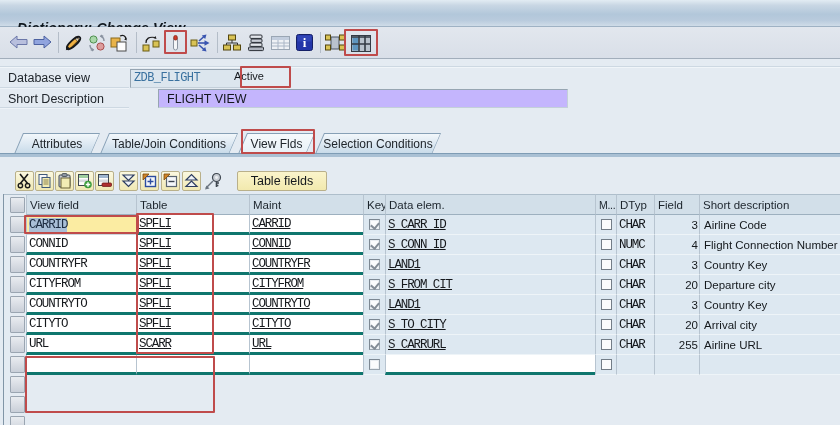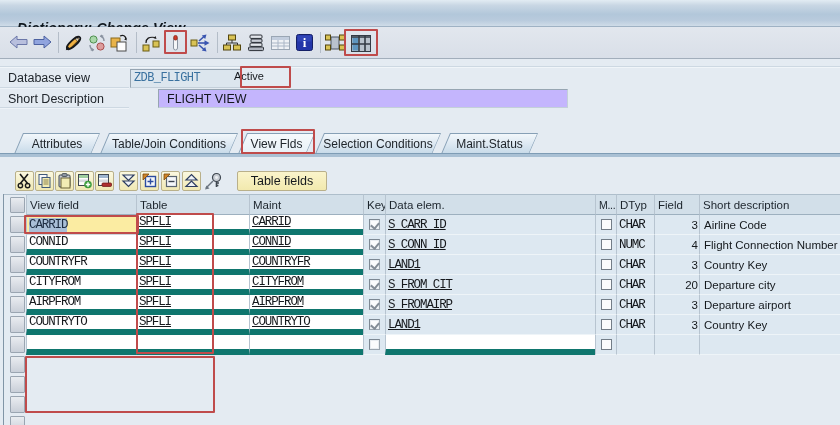--- a/index.html
+++ b/index.html
@@ -46,21 +46,21 @@
   
   #tblwrap{left:26px;top:194px;}
   #tbl{border-collapse:separate;border-spacing:0;table-layout:fixed;width:814px;}
   #tbl td,#tbl th{padding:0 0 0 2px;height:20px;overflow:hidden;white-space:nowrap;
      border-left:1px solid #b7c4d0;font-weight:normal;text-align:left;box-sizing:border-box;}
   #tbl th{background:#d2dfe9;font-size:11.5px;color:#1c242c;height:21px;
      border-bottom:1px solid #9db0bf;border-top:1px solid #aebecb;padding-left:3px;}
   #tbl td.num{text-align:right;padding-right:1px;font-size:11.5px;font-family:"Liberation Sans",sans-serif;color:#14181c;}
   #tbl td.sds{font-size:11.5px;font-family:"Liberation Sans",sans-serif;color:#14181c;padding-left:4px;}
   #tbl td.cb{text-align:center;padding:0;}
-  #tbl td.w{background:#fff;border-bottom:6px solid #0f766e;}
+  #tbl td.w{background:#fff;border-bottom:3px solid #0f766e;}
   #tbl td.b{background:#dde8f1;border-bottom:1px solid #eef4f8;}
   #tbl td.yellow{background:#fbeca2;border-bottom:1px solid #ccd6de;}
   .mono{font-family:"Liberation Mono",monospace;font-size:12.5px;letter-spacing:-1.1px;color:#16191d;margin-top:16px;}
   .u{text-decoration:underline;}
   .sel{background:#a9bfd7;color:#1d2c41;}
   .ckb,.ckb2{display:inline-block;width:11px;height:11px;background:#fbfcfd;vertical-align:middle;
     margin-top:-2px;box-sizing:border-box;}
   .ckb{border:1px solid #9aa5af;border-top-color:#7d8893;border-left-color:#7d8893;
     box-shadow:inset 0 0 0 1px #e9edf1;position:relative;}
   .ckb2{border:1px solid #737d87;}
@@ -181,23 +181,20 @@
       <div class="in">Table/Join Conditions</div>
     </div>
   <div class="tab" style="left:14px;width:86px;">
       <div class="in">Attributes</div>
     </div>
   <div class="tab on" style="left:238px;width:77px;">
       <div class="in">View Flds</div>
     </div>
   <div class="tab" style="left:315px;width:126px;">
       <div class="in">Selection Conditions</div>
-    </div>
-  <div class="tab" style="left:441px;width:97px;">
-      <div class="in">Maint.Status</div>
     </div>
   <div class="abs" id="tabband"></div>
 
 <div class="sbtn" style="left:15px;width:19px">
       <svg width="15" height="16" viewBox="0 0 15 16" style="display:block;margin:1px auto 0">
         <path d="M3 1 L11 11 M11 1 L3 11" stroke="#1a1a1a" stroke-width="1.6"></path>
         <circle cx="3.4" cy="12.6" r="2.2" fill="none" stroke="#1a1a1a" stroke-width="1.4"></circle>
         <circle cx="10.6" cy="12.6" r="2.2" fill="none" stroke="#1a1a1a" stroke-width="1.4"></circle>
       </svg>
     </div>
@@ -344,40 +341,51 @@
             <td class="w mono"><span class="u">SPFLI</span></td>
             <td class="w mono"><span class="u">CITYFROM</span></td>
             <td class="b cb"><span class="ckb ck"><span class="tick"></span></span></td>
             <td class="b mono"><span class="u">S_FROM_CIT</span></td>
             <td class="b cb"><span class="ckb2"></span></td>
             <td class="b mono dt">CHAR</td>
             <td class="b num">20</td>
             <td class="b sds">Departure city</td>
           </tr>
 <tr>
-            <td class="w mono">AIRPFROM</td>
-            <td class="w mono"><span class="u">SPFLI</span></td>
-            <td class="w mono"><span class="u">AIRPFROM</span></td>
-            <td class="b cb"><span class="ckb ck"><span class="tick"></span></span></td>
-            <td class="b mono"><span class="u">S_FROMAIRP</span></td>
-            <td class="b cb"><span class="ckb2"></span></td>
-            <td class="b mono dt">CHAR</td>
-            <td class="b num">3</td>
-            <td class="b sds">Departure airport</td>
-          </tr>
-<tr>
             <td class="w mono">COUNTRYTO</td>
             <td class="w mono"><span class="u">SPFLI</span></td>
             <td class="w mono"><span class="u">COUNTRYTO</span></td>
             <td class="b cb"><span class="ckb ck"><span class="tick"></span></span></td>
             <td class="b mono"><span class="u">LAND1</span></td>
             <td class="b cb"><span class="ckb2"></span></td>
             <td class="b mono dt">CHAR</td>
             <td class="b num">3</td>
             <td class="b sds">Country Key</td>
+          </tr>
+<tr>
+            <td class="w mono">CITYTO</td>
+            <td class="w mono"><span class="u">SPFLI</span></td>
+            <td class="w mono"><span class="u">CITYTO</span></td>
+            <td class="b cb"><span class="ckb ck"><span class="tick"></span></span></td>
+            <td class="b mono"><span class="u">S_TO_CITY</span></td>
+            <td class="b cb"><span class="ckb2"></span></td>
+            <td class="b mono dt">CHAR</td>
+            <td class="b num">20</td>
+            <td class="b sds">Arrival city</td>
+          </tr>
+<tr>
+            <td class="w mono">URL</td>
+            <td class="w mono"><span class="u">SCARR</span></td>
+            <td class="w mono"><span class="u">URL</span></td>
+            <td class="b cb"><span class="ckb ck"><span class="tick"></span></span></td>
+            <td class="b mono"><span class="u">S_CARRURL</span></td>
+            <td class="b cb"><span class="ckb2"></span></td>
+            <td class="b mono dt">CHAR</td>
+            <td class="b num">255</td>
+            <td class="b sds">Airline URL</td>
           </tr>
 <tr>
             <td class="w"></td>
             <td class="w"></td>
             <td class="w"></td>
             <td class="b cb"><span class="ckb"></span></td>
             <td class="w"></td>
             <td class="b cb"><span class="ckb2"></span></td>
             <td class="b"></td>
             <td class="b"></td>

